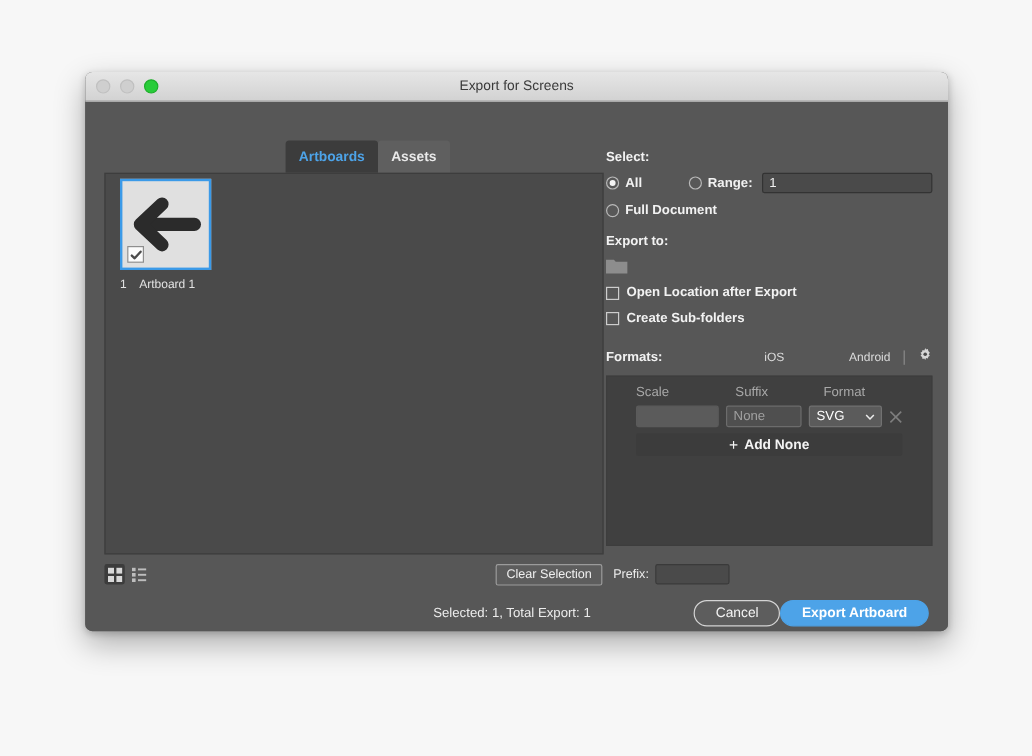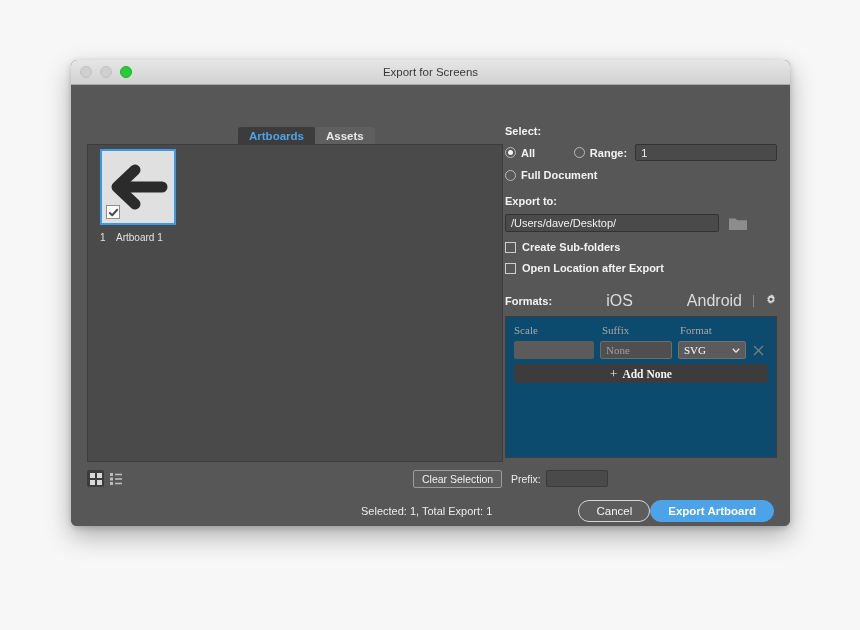--- a/index.html
+++ b/index.html
@@ -49,21 +49,21 @@
     background: #575757;
   }
 
   
   #tabs {
     position: absolute; left: 167px; top: 40px;
     display: flex; align-items: flex-end;
     height: 19px;
   }
   .tab {
-    height: 17px; padding: 0 11px;
+    height: 27px; padding: 0 11px;
     display: flex; align-items: center;
     font-size: 11.5px; font-weight: bold;
     border-top-left-radius: 3px; border-top-right-radius: 3px;
     cursor: default;
   }
   .tab.active { background: #3c3c3c; color: #4da3e8; }
   .tab.inactive { background: #5f5f5f; color: #e9e9e9; }
 
   
   #artboard-panel {
@@ -191,29 +191,28 @@
     flex: none;
   }
   .check-text { font-size: 11px; font-weight: bold; color: #f2f2f2; }
 
   
   #formats-head {
     display: flex; align-items: center; justify-content: space-between;
     margin-top: 18px; margin-bottom: 6px;
   }
   #presets { display: flex; align-items: center; gap: 11px; }
-  .preset-link { font-size: 16px; color: #dcdcdc; padding-left: 43px; }
+  .preset-link { font-size: 10px; color: #dcdcdc; padding-left: 43px; }
   #preset-sep { width: 1px; height: 12px; background: #8a8a8a; }
 
   #formats-box {
-    background: #0c4a6e;
+    background: #404040;
     border: 1px solid #3d3d3d;
     height: 142px;
-    padding: 7px 8px;
-    font-family: Liberation Serif, serif;
+    padding: 7px 24px;
   }
   #formats-cols {
     display: flex; font-size: 11px; color: #a8a8a8;
     margin-bottom: 5px;
   }
   #col-scale { width: 88px; }
   #col-suffix { width: 78px; }
   #col-format { width: 70px; }
 
   #format-row { display: flex; align-items: center; }
@@ -374,35 +373,34 @@
       </div>
 
       <div class="radio-row">
         <div class="radio"></div>
         <span class="radio-text">Full Document</span>
       </div>
 
       <div class="section-label" style="margin-top:14px">Export to:</div>
 
       <div id="path-row">
-        <div id="path-input">/Users/dave/Desktop/</div>
         <div id="folder-btn">
           <svg width="18" height="15" viewBox="0 0 18 15">
             <path d="M0 2.5h6.6l1.5 1.7H18V14H0z" fill="#8d8d8d"></path>
           </svg>
         </div>
       </div>
 
       <div class="check-row">
         <div class="checkbox"></div>
-        <span class="check-text">Create Sub-folders</span>
+        <span class="check-text">Open Location after Export</span>
       </div>
       <div class="check-row">
         <div class="checkbox"></div>
-        <span class="check-text">Open Location after Export</span>
+        <span class="check-text">Create Sub-folders</span>
       </div>
 
       <div id="formats-head">
         <div class="section-label" style="margin:0">Formats:</div>
         <div id="presets">
           <span class="preset-link">iOS</span>
           <span class="preset-link">Android</span>
           <div id="preset-sep"></div>
           <span>
             <svg width="12" height="12" viewBox="0 0 12 12">

